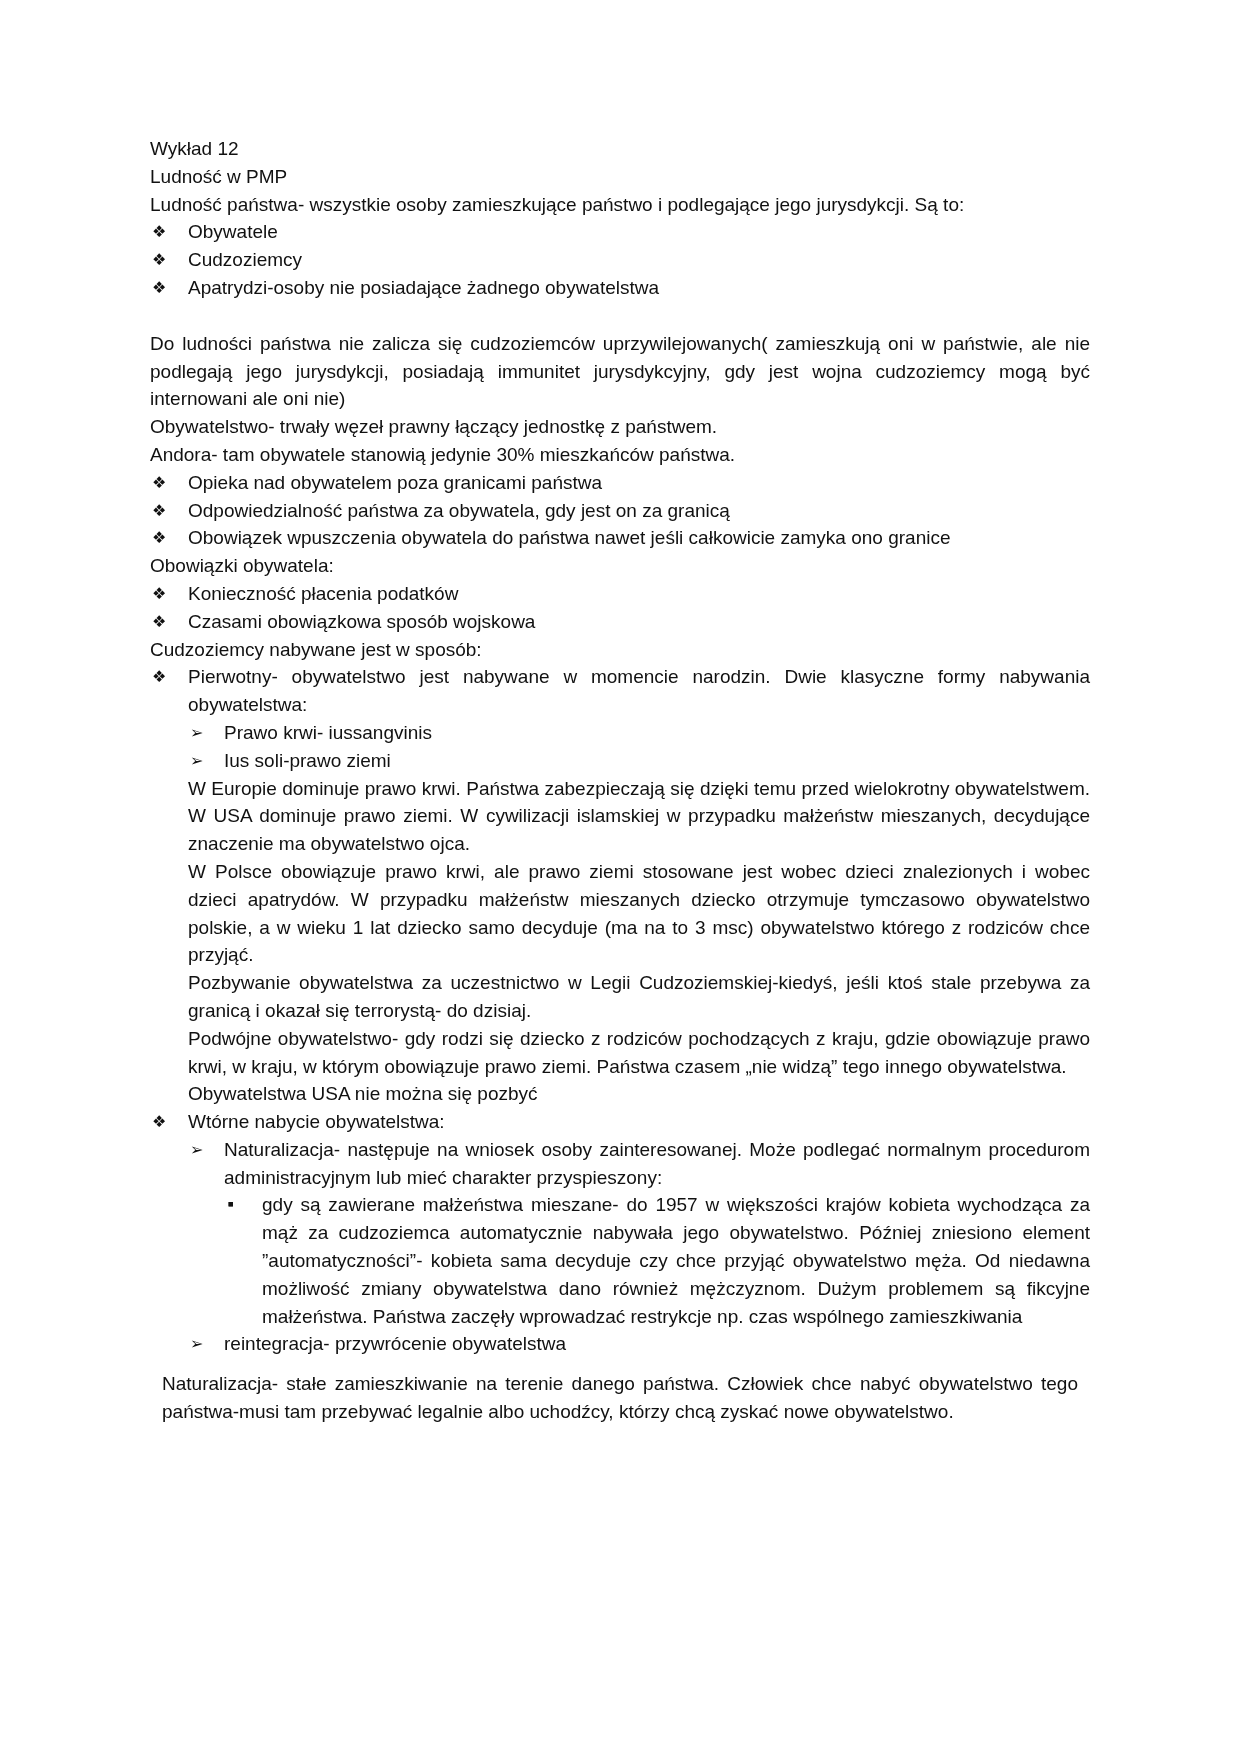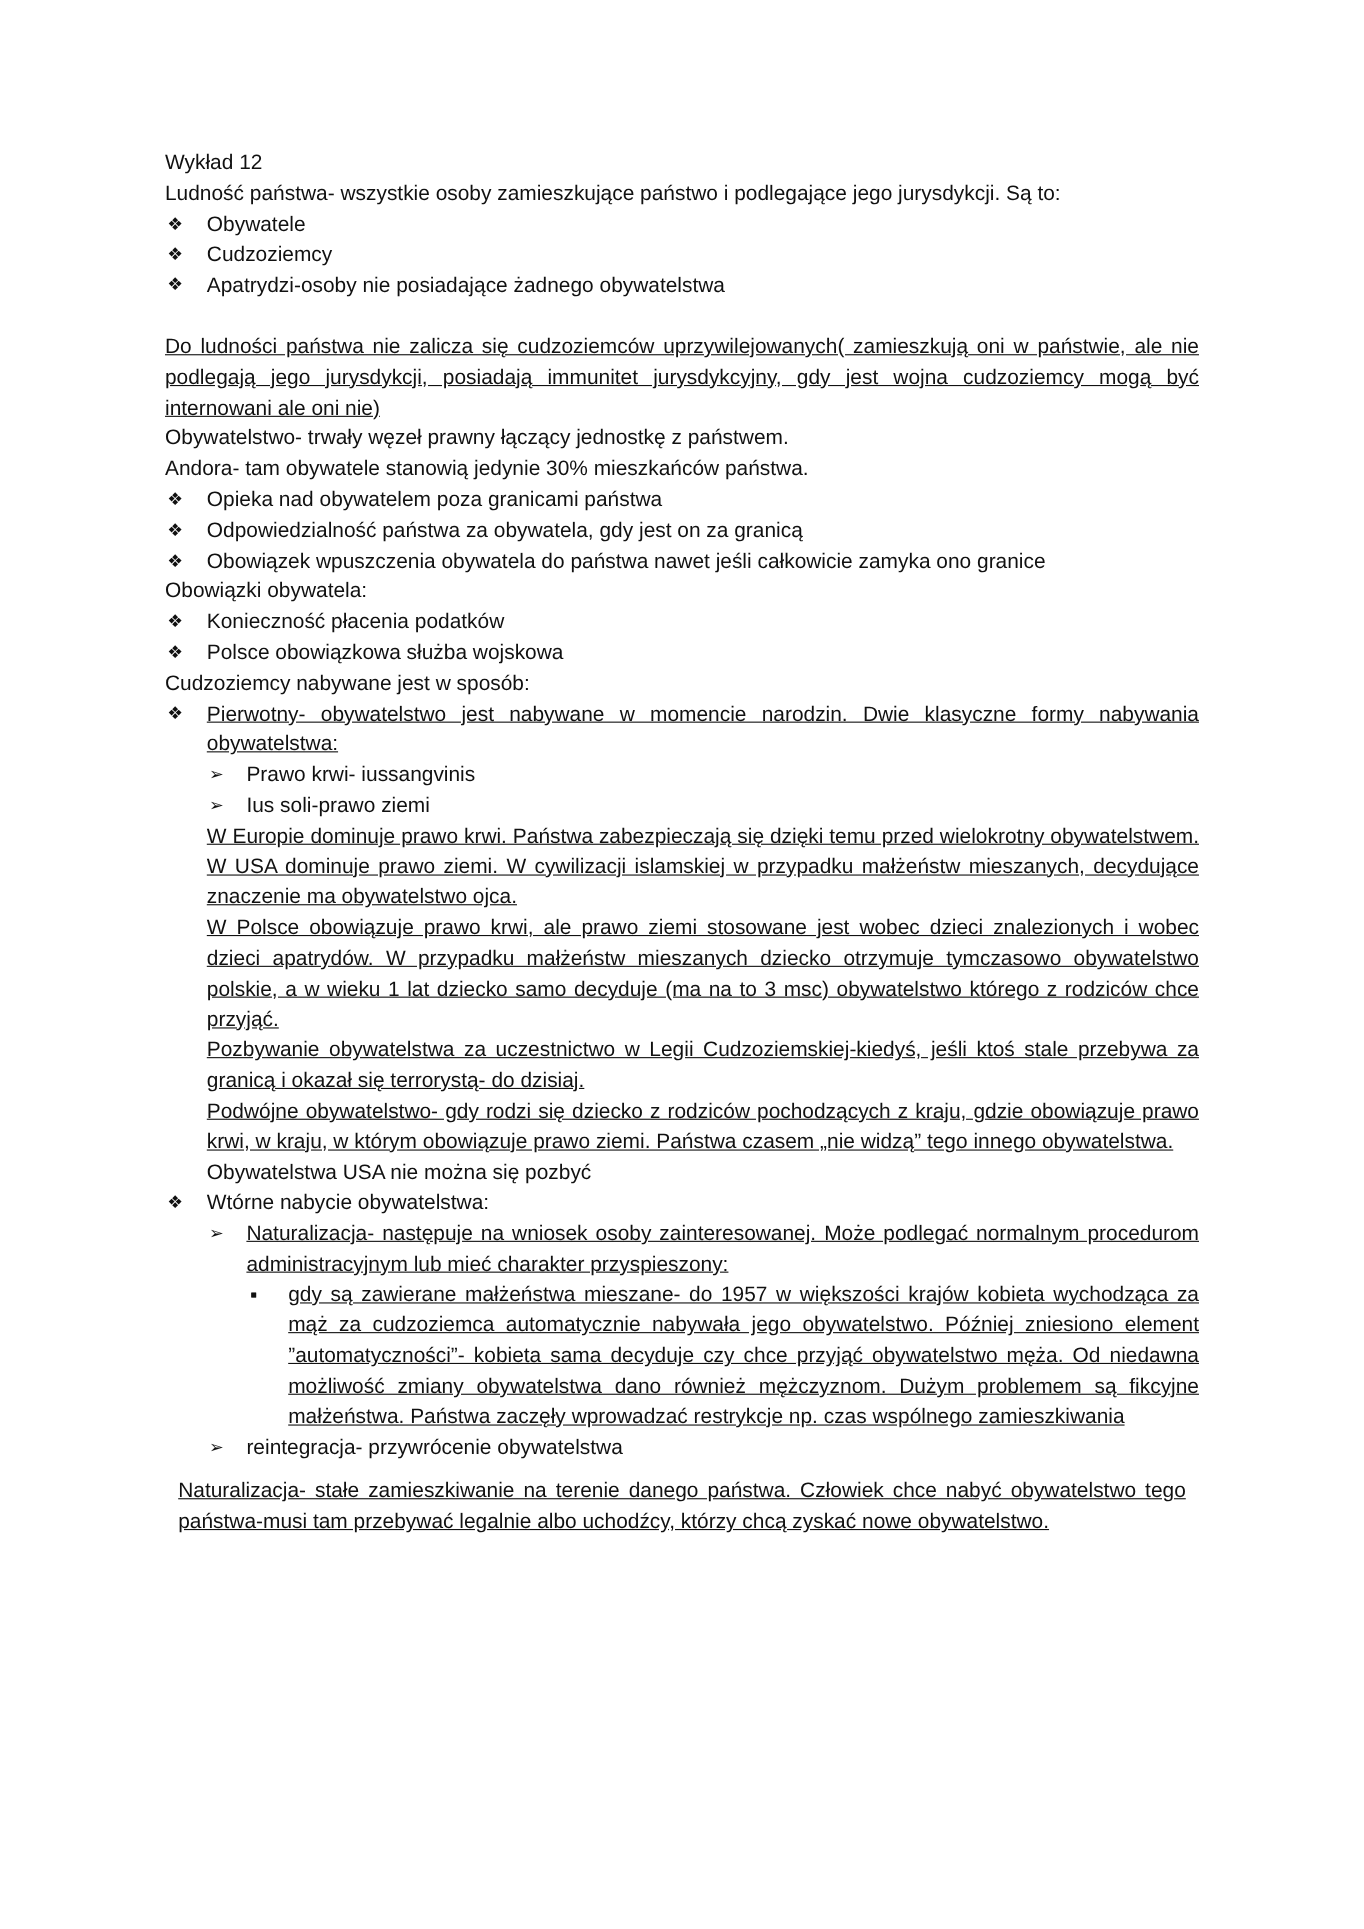--- a/index.html
+++ b/index.html
@@ -3,37 +3,38 @@
 <meta charset="utf-8">
 <style>
   html, body { margin: 0; padding: 0; background: #ffffff; }
   body { width: 1240px; height: 1754px; position: relative; overflow: hidden; }
   .page {
     position: absolute; left: 150px; top: 135px; width: 940px;
     font-family: "Liberation Sans", sans-serif;
     font-size: 19px; line-height: 27.8px; color: #111;
   }
   .line { display: block; }
-  .just { text-align: justify; text-decoration: underline; }
+  .just { text-align: justify; }
   .item { position: relative; display: block; }
   .l1 { padding-left: 38px; }
   .l2 { padding-left: 74px; }
   .l3 { padding-left: 112px; }
   .bullet { position: absolute; top: 0; font-size: 16px; }
   .l1 > .bullet { left: 2px; }
   .l2 > .bullet { left: 40px; }
   .l3 > .bullet { left: 78px; font-size: 9px; }
   .ind1 { padding-left: 38px; }
   .gap { height: 28px; }
 </style>
 </head>
 <body>
 
 <div class="page">
   <span class="line">Wykład 12</span>
+  <span class="line">Ludność w PMP</span>
   <span class="line">Ludność państwa- wszystkie osoby zamieszkujące państwo i podlegające jego jurysdykcji. Są to:</span>
 
   <div class="item l1">
     <span class="bullet">❖</span>
     <span>Obywatele</span>
   </div>
   <div class="item l1">
     <span class="bullet">❖</span>
     <span>Cudzoziemcy</span>
   </div>
@@ -61,21 +62,21 @@
     <span>Obowiązek wpuszczenia obywatela do państwa nawet jeśli całkowicie zamyka ono granice</span>
   </div>
 
   <span class="line">Obowiązki obywatela:</span>
   <div class="item l1">
     <span class="bullet">❖</span>
     <span>Konieczność płacenia podatków</span>
   </div>
   <div class="item l1">
     <span class="bullet">❖</span>
-    <span>Polsce obowiązkowa służba wojskowa</span>
+    <span>Czasami obowiązkowa sposób wojskowa</span>
   </div>
 
   <span class="line">Cudzoziemcy nabywane jest w sposób:</span>
 
   <div class="item l1 just">
     <span class="bullet">❖</span>
     <span>Pierwotny- obywatelstwo jest nabywane w momencie narodzin. Dwie klasyczne formy nabywania obywatelstwa:</span>
   </div>
   <div class="item l2">
     <span class="bullet">➢</span>

